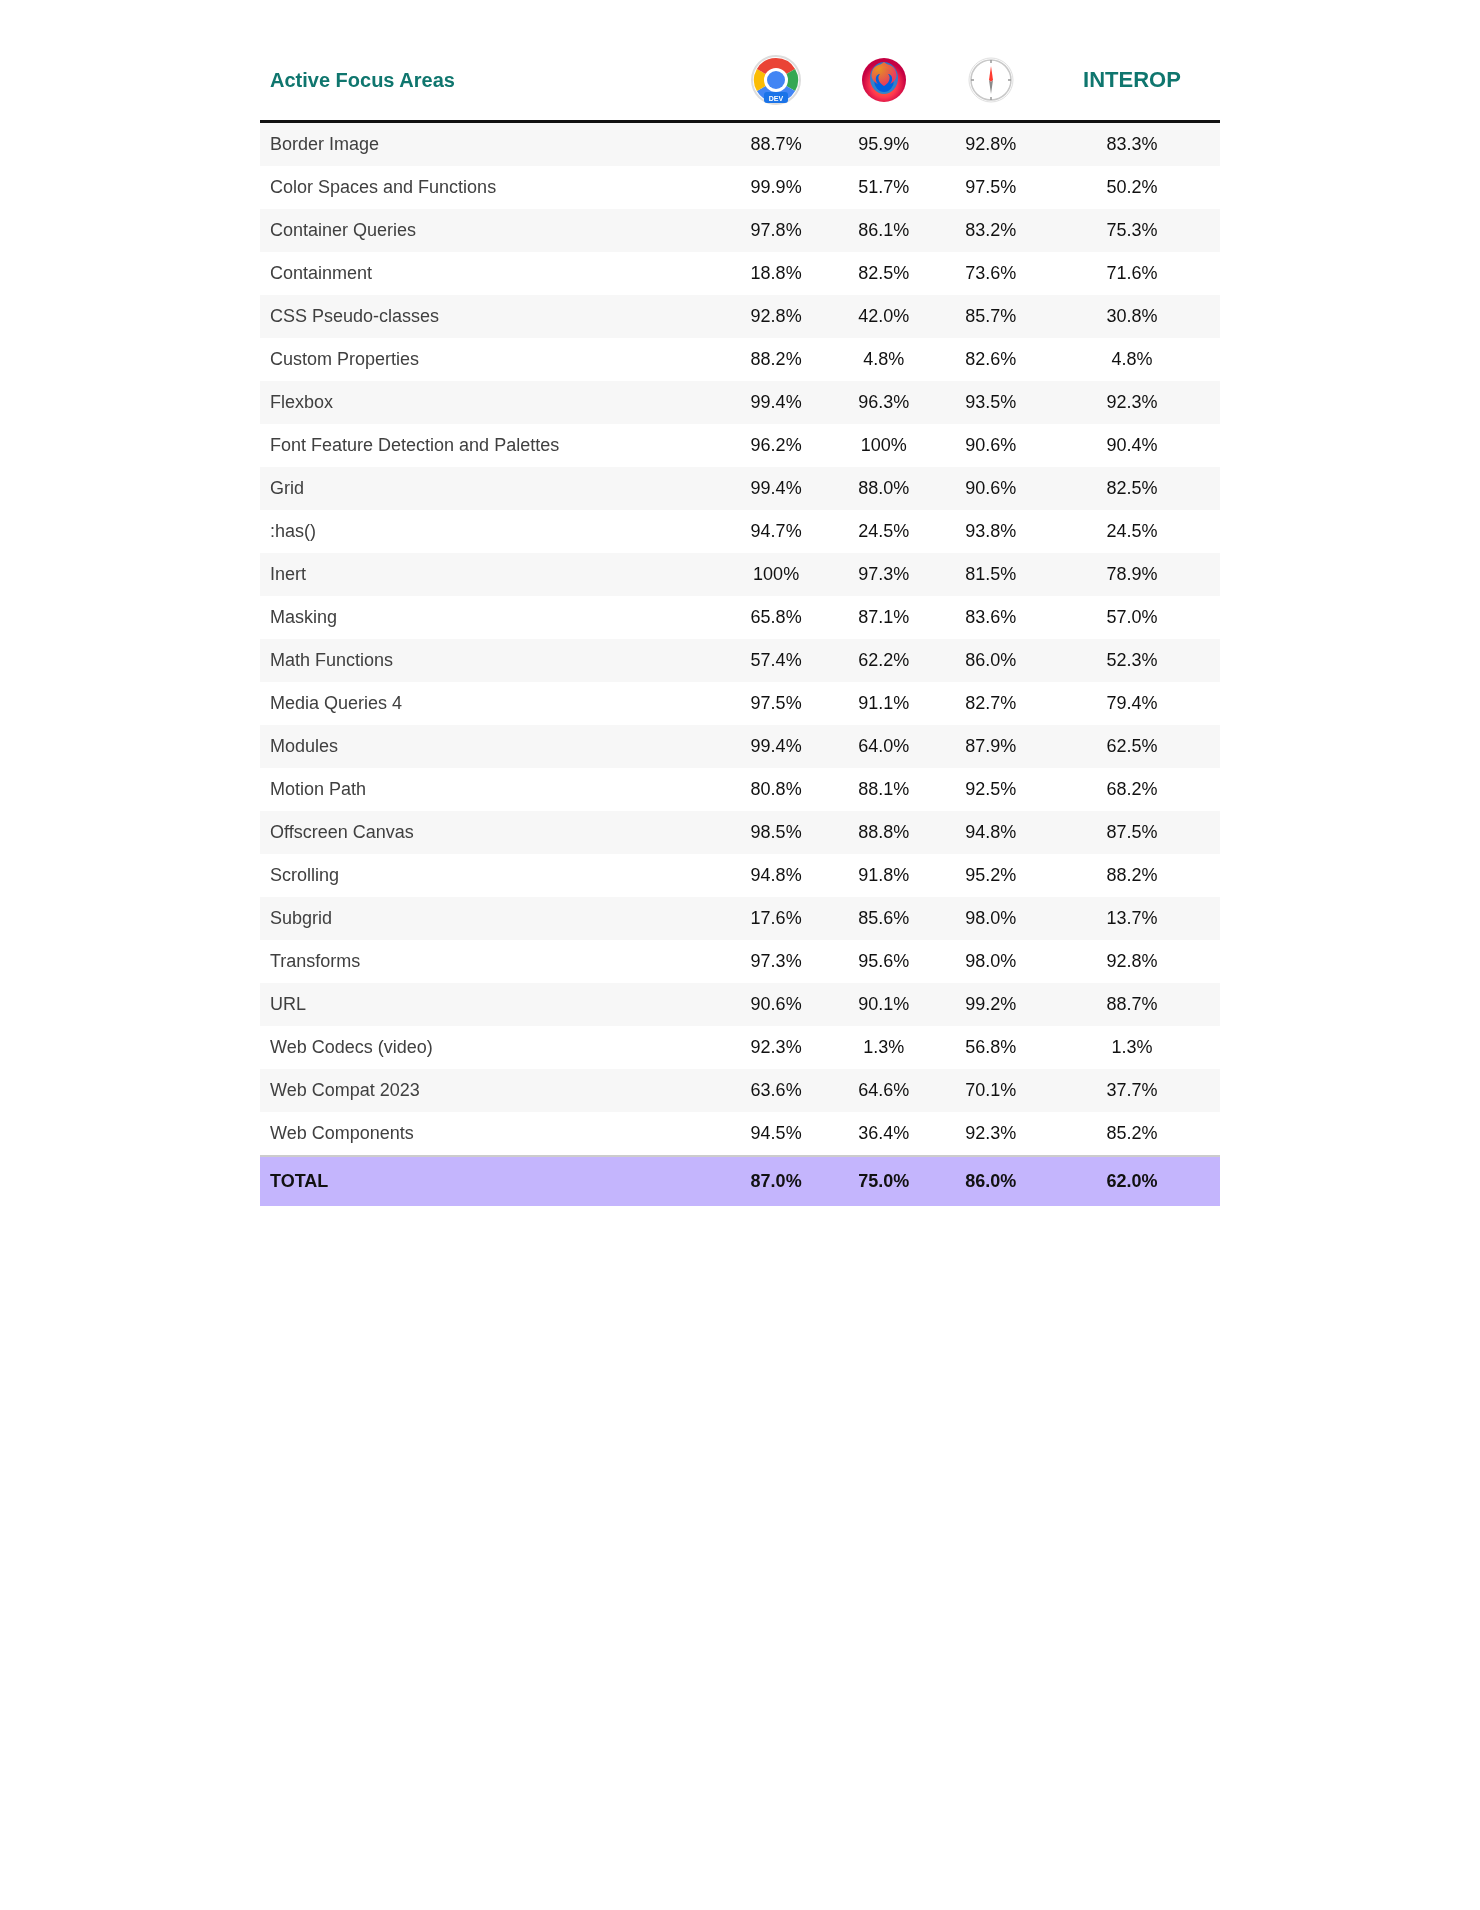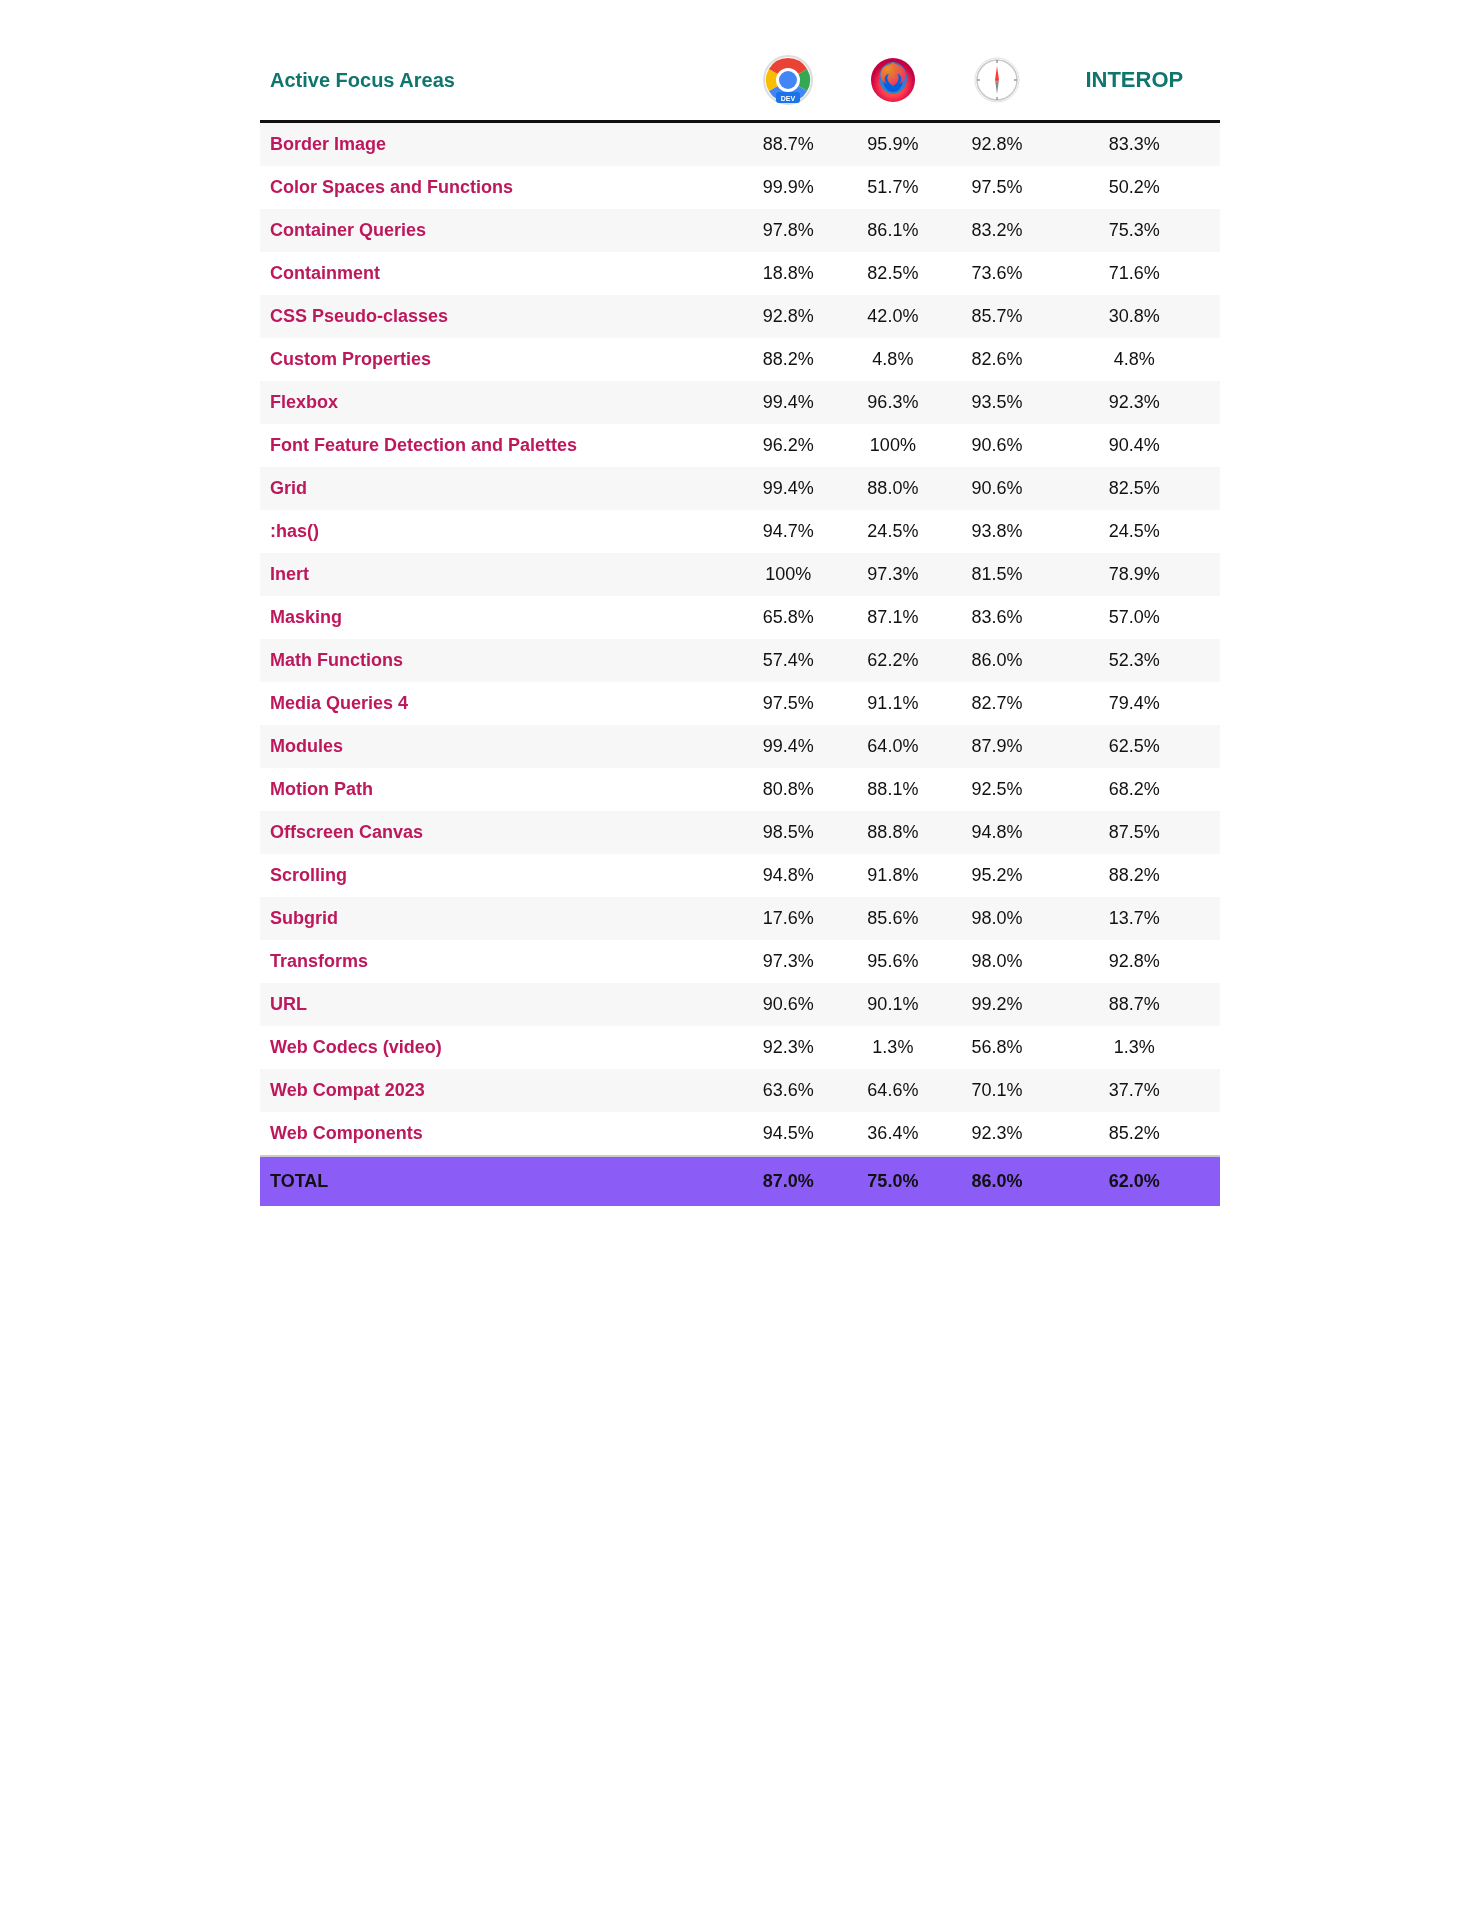--- a/index.html
+++ b/index.html
@@ -39,32 +39,31 @@
       font-weight: 900;
     }
     td {
       padding: 11px 10px;
       font-size: 18px;
       text-align: center;
       color: #111;
     }
     td.col-name {
       text-align: left;
-      color: #be185d;
+      color: #404040;
       font-size: 18px;
-      font-weight: bold;
     }
     tbody tr:nth-child(odd) {
       background: #f7f7f7;
     }
     tbody tr:nth-child(even) {
       background: #ffffff;
     }
     tbody tr:last-child {
-      background: #8b5cf6;
+      background: #c4b5fd;
     }
     tbody tr:last-child td {
       font-weight: 700;
       color: #111;
       border-top: 2px solid #ccc;
       padding-top: 14px;
       padding-bottom: 14px;
     }
     tbody tr:last-child td.col-name {
       color: #111;

